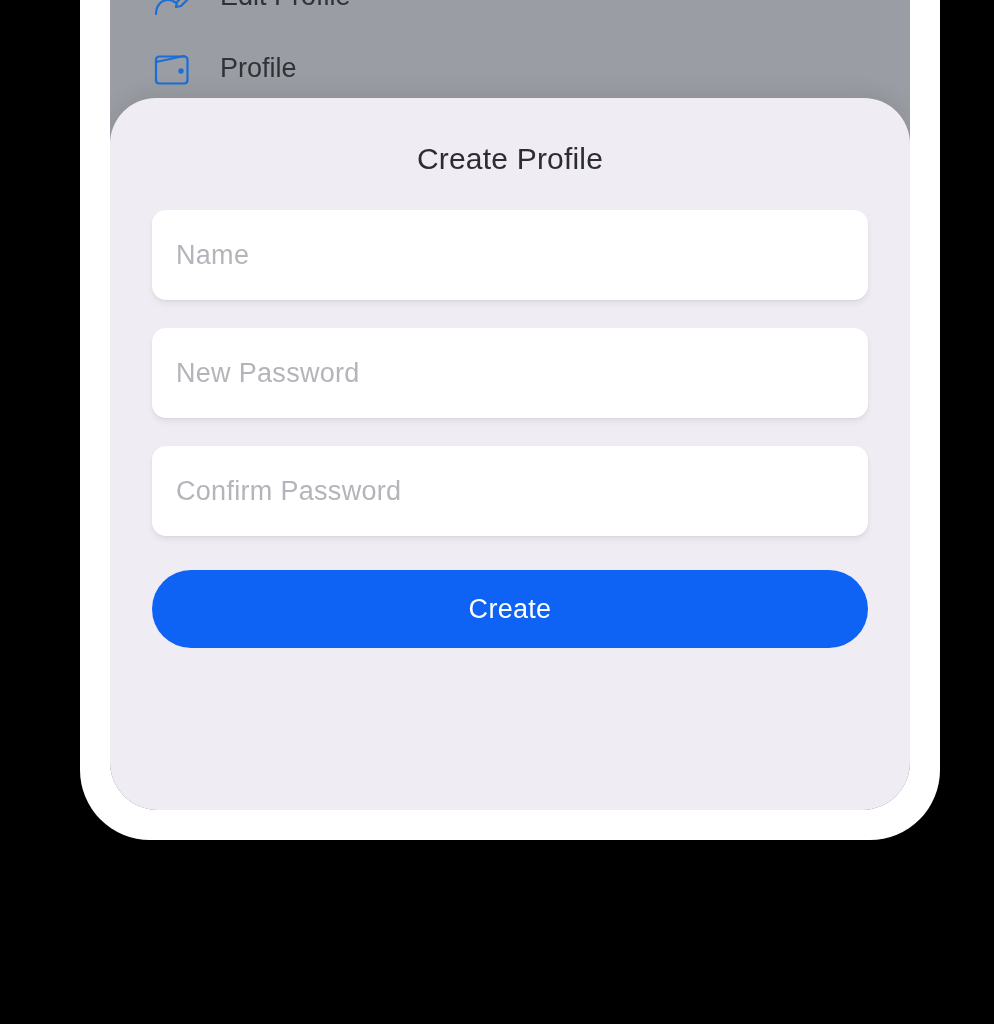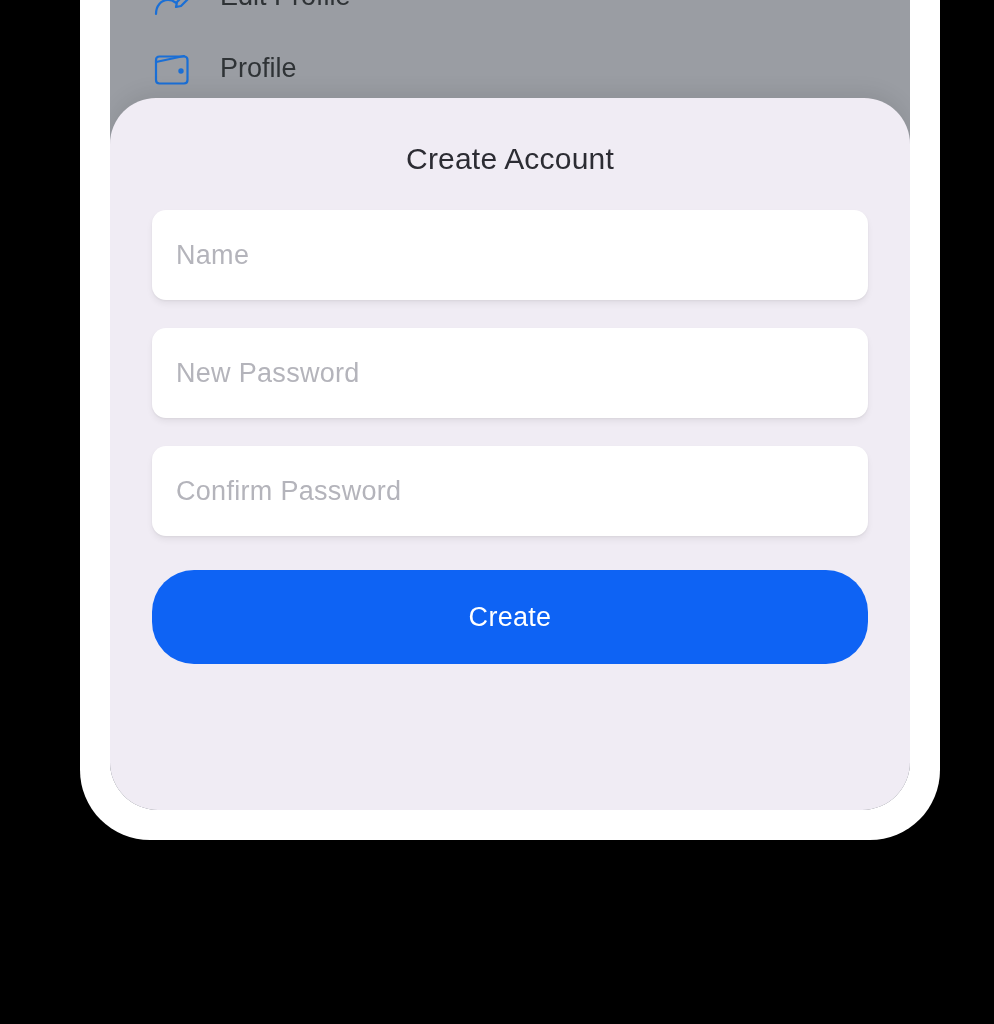--- a/index.html
+++ b/index.html
@@ -102,21 +102,21 @@
     box-shadow: 0 4px 6px rgba(0,0,0,0.06), 0 1px 2px rgba(0,0,0,0.05);
     outline: none;
   }
   .field::placeholder {
     color: #b4b4bb;
     letter-spacing: 0.3px;
   }
 
   .primary-btn {
     width: 100%;
-    height: 94px;
+    height: 78px;
     border: none;
     border-radius: 42px;
     background: #0e63f4;
     color: #fff;
     font-size: 27px;
     font-weight: 400;
     cursor: pointer;
     margin-top: 6px;
     letter-spacing: 0.3px;
   }
@@ -151,21 +151,21 @@
               <circle cx="31" cy="25" r="1.6" fill="#1a6fd6"></circle>
             </svg>
           </span>
           <span class="menu-label">Profile</span>
         </div>
 
       </div>
     </div>
 
     <div class="sheet">
-      <h2 class="sheet-title">Create Account</h2>
+      <h2 class="sheet-title">Create Profile</h2>
 
       <input class="field" type="text" placeholder="Name" style="">
 
       <input class="field" type="password" placeholder="New Password" style="">
 
       <input class="field" type="password" placeholder="Confirm Password" style="">
 
       <button class="primary-btn">Create</button>
     </div>
 

